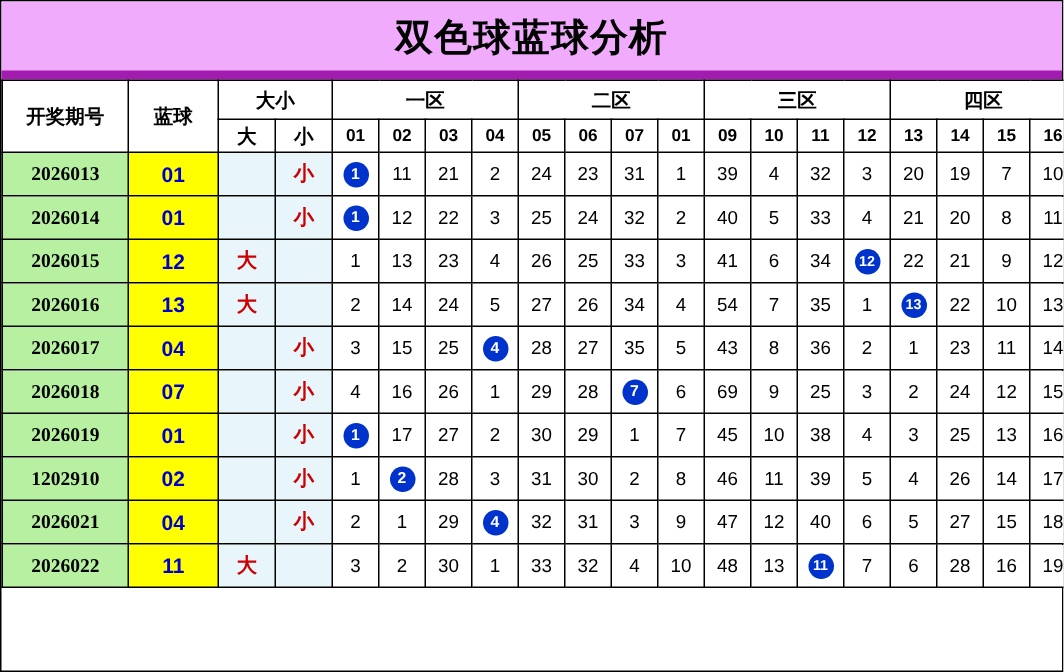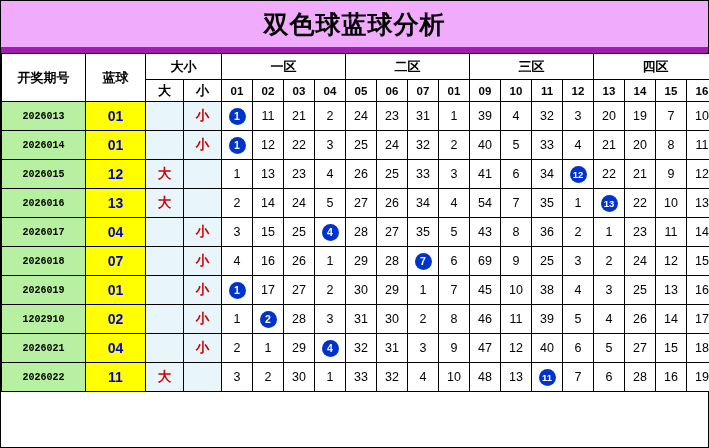--- a/index.html
+++ b/index.html
@@ -53,22 +53,22 @@
     font-family:"Liberation Sans", sans-serif;
     font-weight:bold;
   }
   tbody tr{height:29px;}
   thead tr.r1{height:26px;}
   thead tr.r2{height:22px;}
   td.issue{
     background:#b6f0a0;
     font-weight:bold;
     color:#000;
-    font-size:10px;
-    font-family:Liberation Mono, monospace;
+    font-size:13px;
+    font-family:Liberation Serif, serif;
   }
   td.blue{
     background:#ffff00;
     color:#0000cc;
     font-weight:bold;
     font-size:14px;
   }
   td.bigsmall{
     background:#e8f6fb;
     color:#cc0000;

